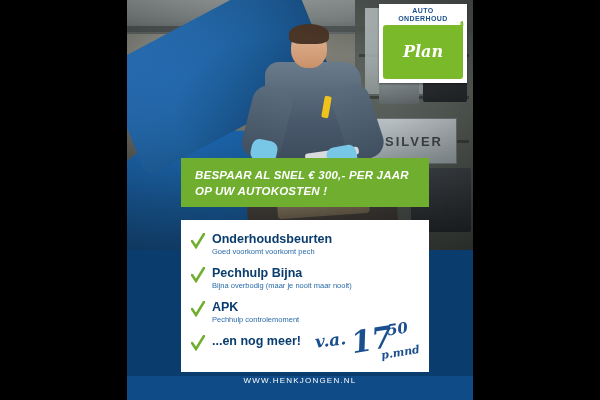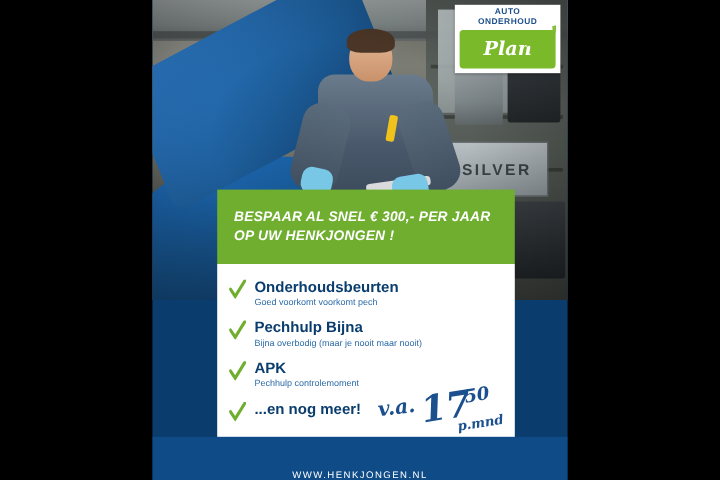--- a/index.html
+++ b/index.html
@@ -168,42 +168,42 @@
     box-shadow: 0 1px 2px rgba(0,0,0,.4);
   }
   .logo .l1, .logo .l2 {
     font-size: 7px; font-weight: bold; color: #1d4f8b; letter-spacing: .4px;
     line-height: 8px;
   }
   .logo .plan-wrap {
     margin-top: 2px;
     background: #7ab929;
     border-radius: 3px;
-    padding: 7px 2px;
+    padding: 18px 2px;
   }
   .logo .plan {
     font-family: "DejaVu Serif", serif;
     font-size: 16px; font-weight: bold; font-style: italic; color: #fff;
     line-height: 18px;
   }
   .logo .swoosh {
     position: absolute; right: 2px; top: 20px;
     width: 28px; height: 12px;
     border-bottom: 3px solid #7ab929;
     border-right: 3px solid #7ab929;
     border-radius: 0 0 14px 0;
     transform: rotate(-14deg);
     opacity: .9;
   }
 
   
   .banner {
     position: absolute;
     left: 54px; top: 158px;
-    width: 248px; height: 62px;
+    width: 248px; height: 49px;
     background: #6fae2f;
     display: flex; flex-direction: column;
     justify-content: center;
     padding: 0 14px;
   }
   .banner div {
     color: #fff; font-style: italic; font-weight: bold;
     font-size: 11.5px; line-height: 16px; letter-spacing: .2px;
   }
 
@@ -251,23 +251,23 @@
     transform: rotate(-9deg);
   }
   .price .pm {
     position: absolute; left: 66px; top: 26px; font-size: 11px;
     transform: rotate(-9deg);
   }
 
   
   .footer {
     position: absolute;
-    left: 0; bottom: 0; width: 346px; height: 36px;
+    left: 0; bottom: 0; width: 346px; height: 24px;
     background: #0f4b86;
-    display: flex; align-items: flex-end; justify-content: center;
+    display: flex; align-items: flex-start; justify-content: center;
   }
   .footer span {
     color: #ffffff; font-size: 8px; letter-spacing: 1.2px;
   }
 </style>
 </head>
 <body>
 
 <div id="poster">
 
@@ -316,21 +316,21 @@
       <div class="l1">AUTO</div>
       <div class="l2">ONDERHOUD</div>
       <div class="plan-wrap">
         <div class="plan">Plan</div>
       </div>
       <div class="swoosh"></div>
     </div>
 
     <div class="banner">
       <div>BESPAAR AL SNEL € 300,- PER JAAR</div>
-      <div>OP UW HENKJONGEN !</div>
+      <div>OP UW AUTOKOSTEN !</div>
     </div>
 
     <div class="panel">
 
       <div class="item">
         <div class="check">
           <svg width="14" height="16" viewBox="0 0 14 16">
               <path d="M1 8 L5 14 L13 1" fill="none" stroke="#6fae2f" stroke-width="2.6" stroke-linecap="round"></path>
             </svg>
         </div>

